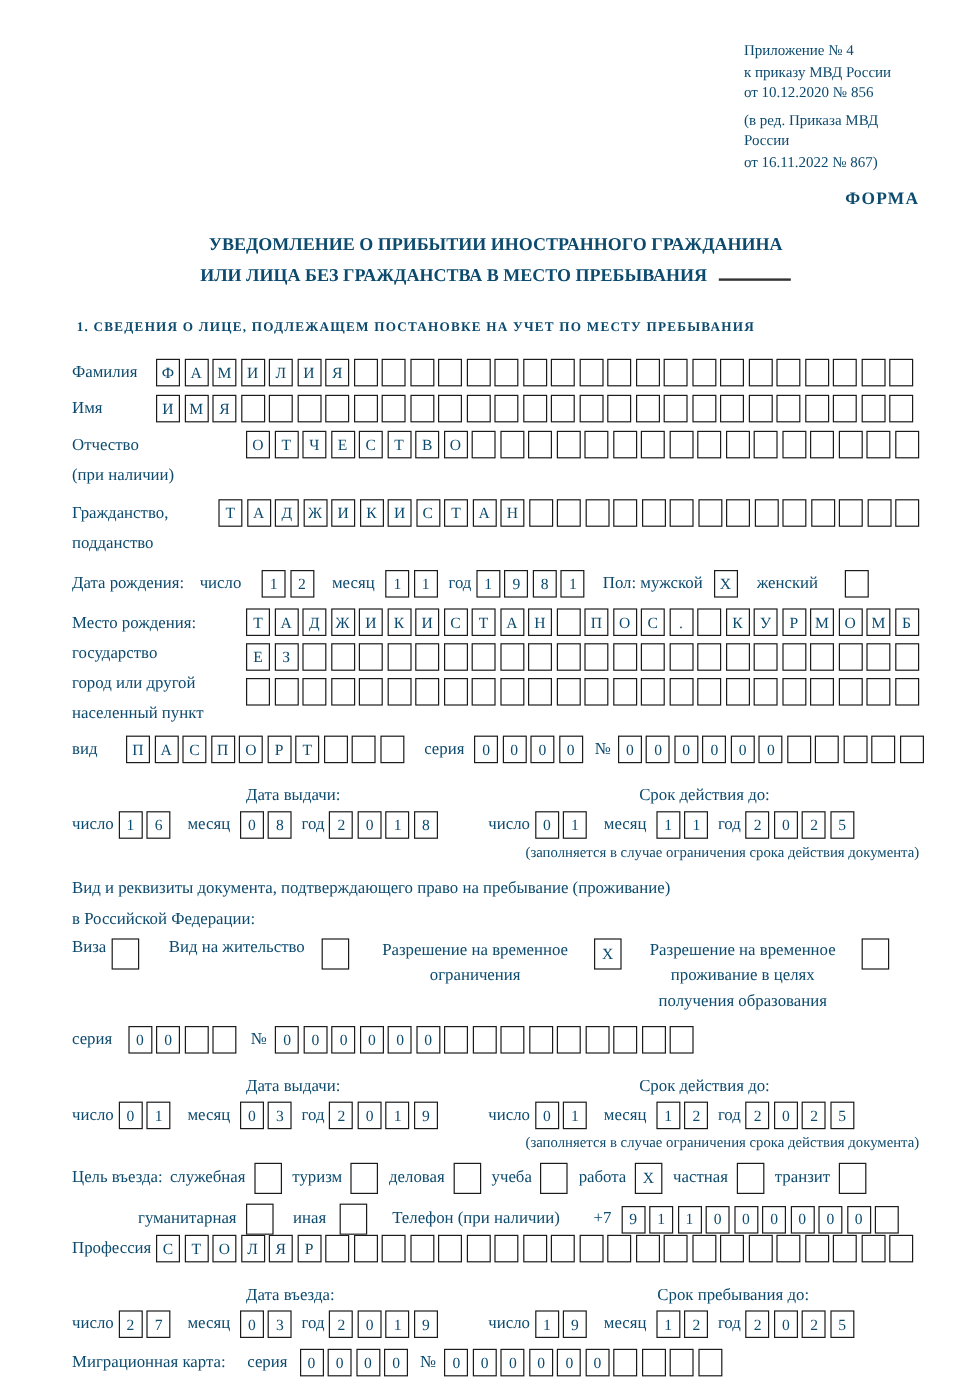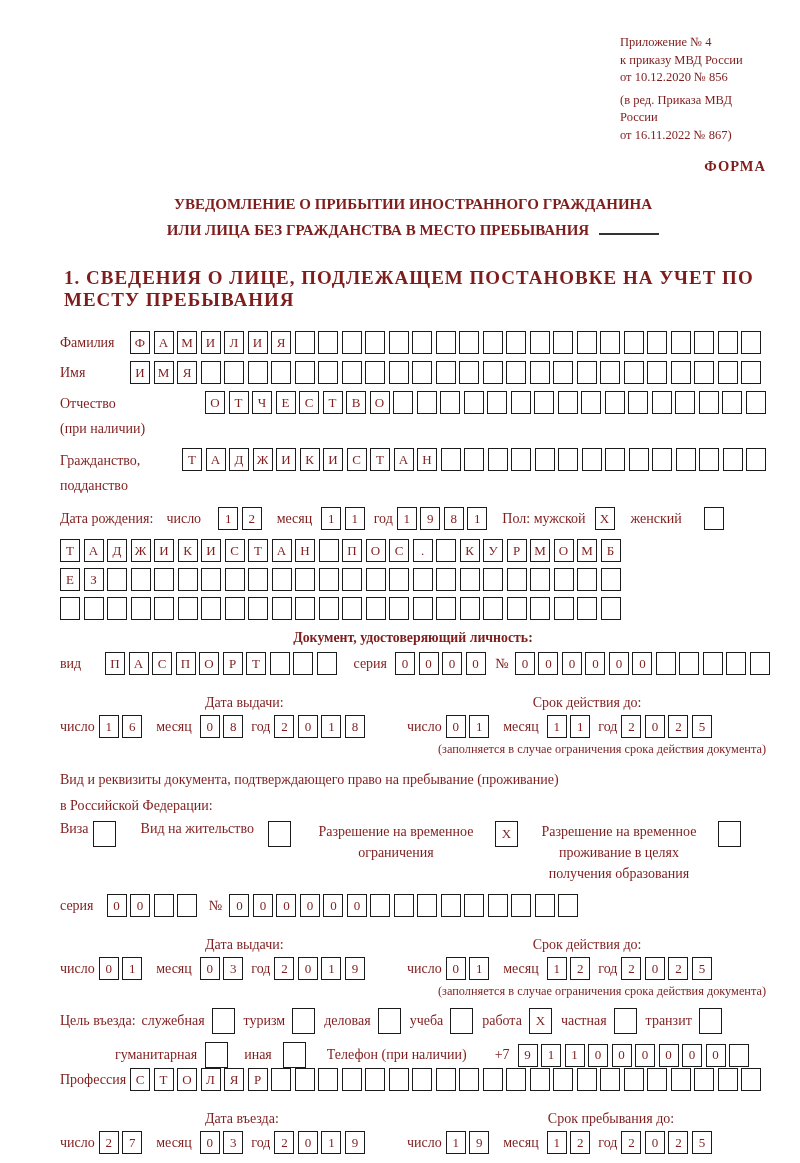--- a/index.html
+++ b/index.html
@@ -1,27 +1,27 @@
 <!DOCTYPE html>
 <html><head>
 <meta charset="utf-8">
 <style>
   html,body{margin:0;padding:0;background:#fff;}
   .page{
     position:relative;width:800px;height:1163px;box-sizing:border-box;
-    background:#fff;color:#7f1d1d;
+    background:#fff;color:#0c4a6e;
     font-family:"Liberation Serif","DejaVu Serif",serif;
     padding:34px 34px 0 60px;overflow:hidden;
   }
   .ref{margin-left:560px;font-size:12.5px;line-height:1.4;}
   .ref .gap{margin-top:5px;}
   .forma{text-align:right;font-weight:bold;font-size:14.5px;letter-spacing:1px;margin-top:14px;}
   .title{text-align:center;font-weight:bold;font-size:15px;line-height:26px;margin-top:16px;}
   .blank{display:inline-block;width:60px;border-bottom:2.5px solid #333;height:14px;margin-left:10px;}
-  .sec{margin-top:24px;font-weight:bold;font-size:19px;letter-spacing:1px;margin-left:4px;}
+  .sec{margin-top:24px;font-weight:bold;font-size:11px;letter-spacing:1px;margin-left:4px;}
   .row{display:flex;align-items:center;margin-top:7px;}
   .row.top{align-items:flex-start;}
   .lbl{font-size:14px;flex:none;white-space:nowrap;}
   .lblcol{flex:none;font-size:14px;line-height:25px;}
   .cells{display:flex;gap:3.5px;flex:none;}
   .cell{
     box-sizing:border-box;flex:none;width:20px;height:23px;
     border:1.7px solid #1b1b1b;display:flex;align-items:center;justify-content:center;
     font-size:13px;background:#fff;
   }
@@ -211,20 +211,26 @@
     <span class="cells" style="margin-left:9px;">
         <span class="cell">X</span>
       </span>
     <span class="lbl" style="margin-left:16px;">женский</span>
     <span class="cells" style="margin-left:22px;">
         <span class="cell"></span>
       </span>
   </div>
 
   <div class="row top" style="margin-top:9px;">
+    <span class="lblcol w145">
+      <span style="display:block">Место рождения:</span>
+      <span style="display:block">государство</span>
+      <span style="display:block">город или другой</span>
+      <span style="display:block">населенный пункт</span>
+    </span>
     <span class="stack">
       <span class="cells">
           <span class="cell">Т</span>
           <span class="cell">А</span>
           <span class="cell">Д</span>
           <span class="cell">Ж</span>
           <span class="cell">И</span>
           <span class="cell">К</span>
           <span class="cell">И</span>
           <span class="cell">С</span>
@@ -293,21 +299,20 @@
           <span class="cell"></span>
           <span class="cell"></span>
           <span class="cell"></span>
           <span class="cell"></span>
           <span class="cell"></span>
           <span class="cell"></span>
         </span>
     </span>
   </div>
 
-  <div class="doc-hdr">Документ, удостоверяющий личность:</div>
 
   <div class="row" style="margin-top:6px;">
     <span class="lbl" style="width:45px;">вид</span>
     <span class="cells">
         <span class="cell">П</span>
         <span class="cell">А</span>
         <span class="cell">С</span>
         <span class="cell">П</span>
         <span class="cell">О</span>
         <span class="cell">Р</span>

